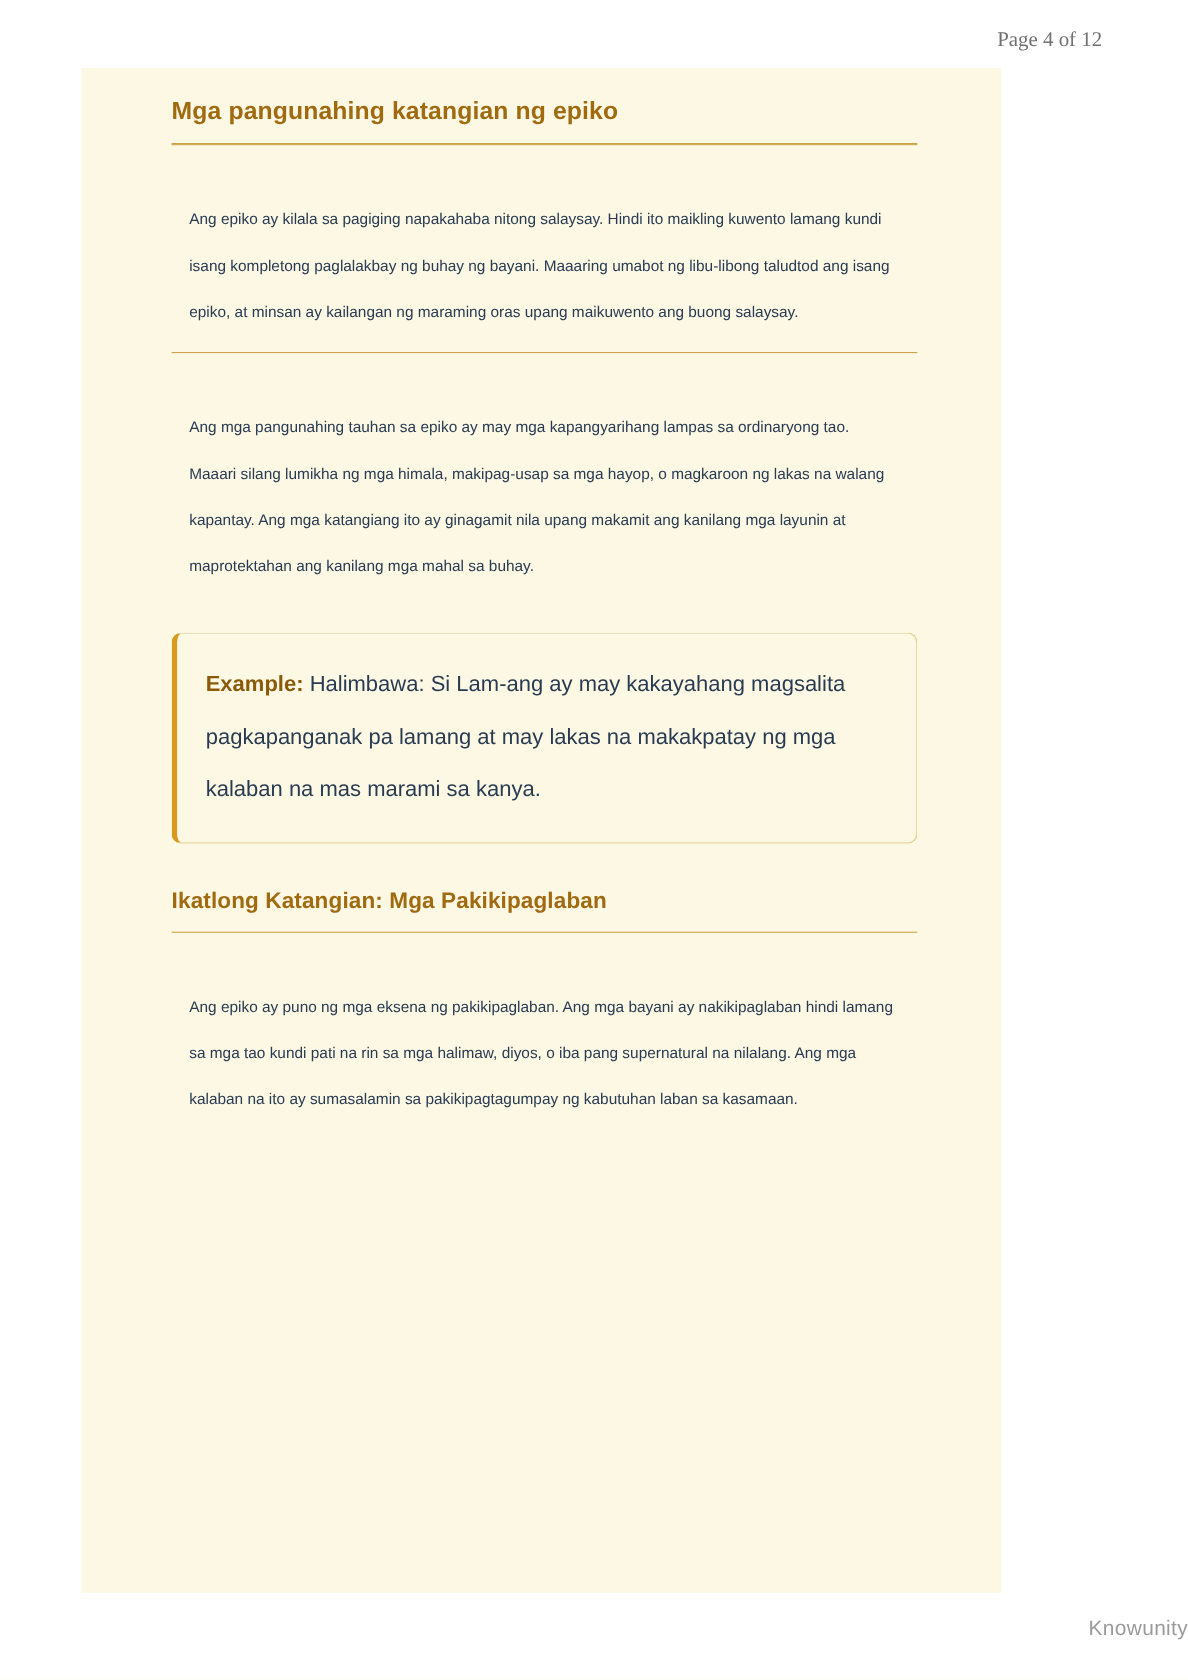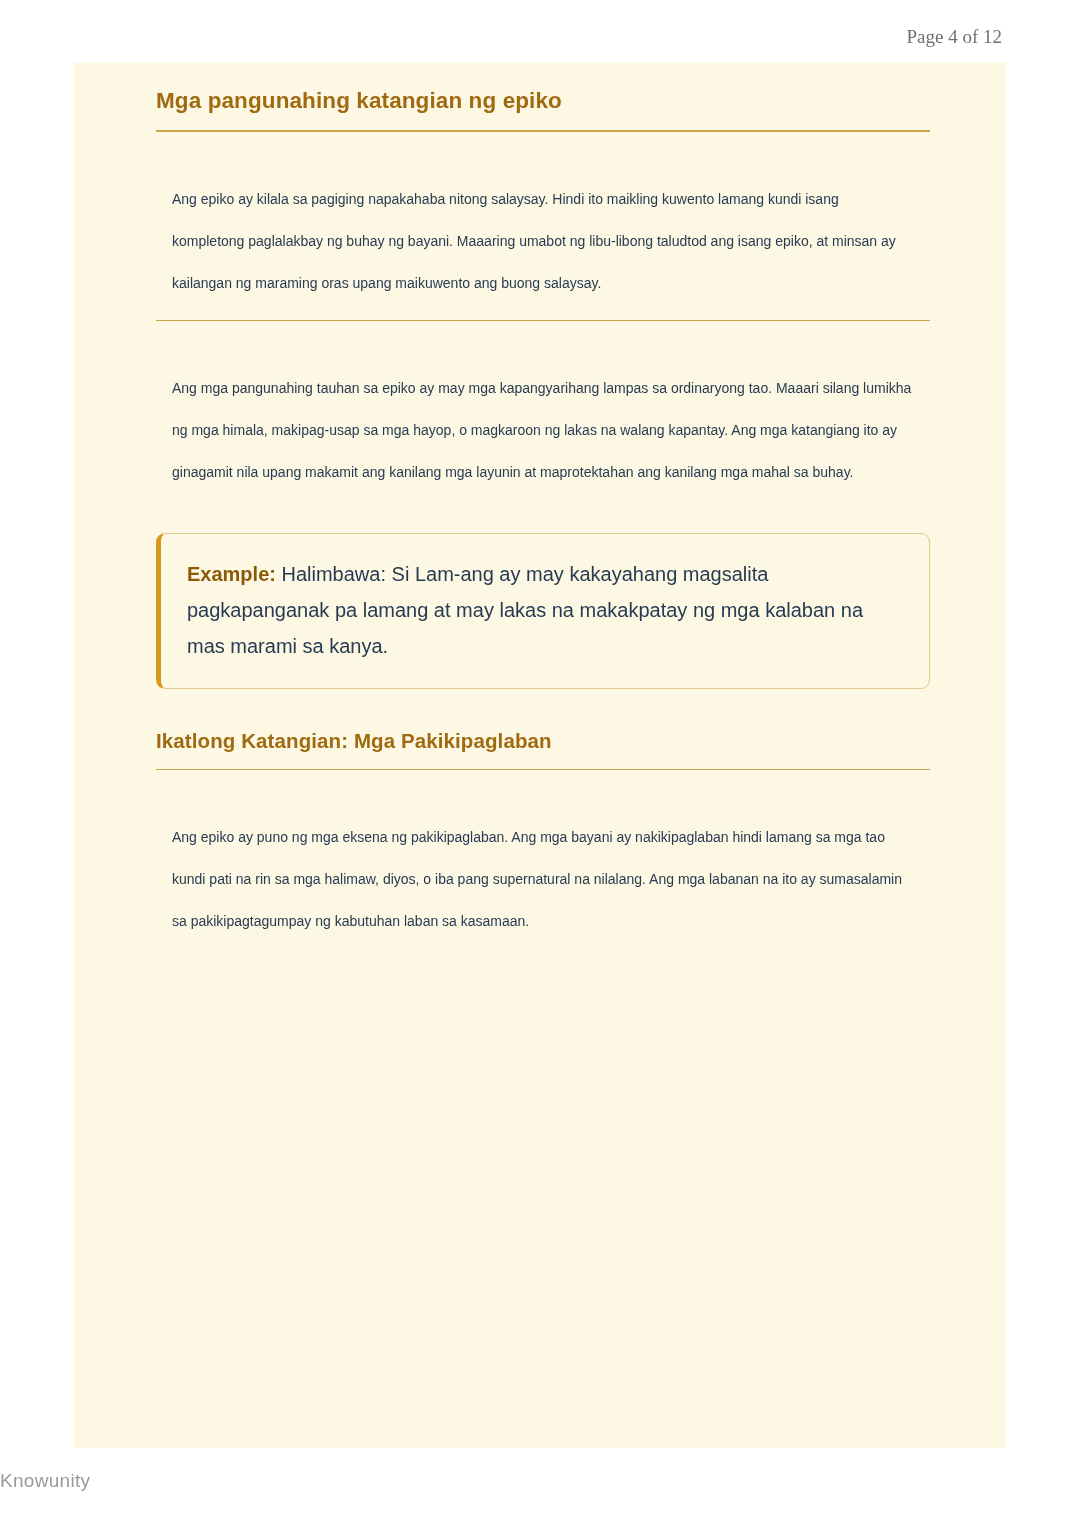--- a/index.html
+++ b/index.html
@@ -21,21 +21,21 @@
     right: 78px;
     font-family: "Liberation Serif", serif;
     font-size: 19px;
     color: #707070;
   }
 
   .sheet {
     position: absolute;
     top: 62px;
     left: 74px;
-    width: 932px;
+    width: 836px;
     height: 1386px;
     background: #fdf8e4;
   }
 
   .content {
     padding: 26px 76px 0 82px;
   }
 
   h1.doc-title {
     font-size: 22.5px;
@@ -74,35 +74,35 @@
     border: 1px solid #e0c98a;
     border-left: 5px solid #d79a1e;
     border-radius: 9px;
     background: #fdf8e4;
     padding: 22px 26px 24px 26px;
   }
 
   .callout p {
     margin: 0;
     font-size: 20px;
-    line-height: 36px;
+    line-height: 48px;
     color: #283b52;
   }
 
   .callout .label {
     font-weight: bold;
     color: #8a5a09;
   }
 
   .footer-brand {
     position: absolute;
     top: 1470px;
     left: 0;
     width: 1080px;
-    text-align: left;
+    text-align: right;
     font-size: 19px;
     color: #9a9a9a;
     letter-spacing: 0.3px;
   }
 </style>
 </head>
 <body>
 
 <div class="page-number">Page 4 of 12</div>
 
@@ -117,18 +117,18 @@
 
     <div class="rule"></div>
     <p class="body-text">Ang mga pangunahing tauhan sa epiko ay may mga kapangyarihang lampas sa ordinaryong tao. Maaari silang lumikha ng mga himala, makipag-usap sa mga hayop, o magkaroon ng lakas na walang kapantay. Ang mga katangiang ito ay ginagamit nila upang makamit ang kanilang mga layunin at maprotektahan ang kanilang mga mahal sa buhay.</p>
 
     <div class="callout">
       <p><span class="label">Example:</span> <span>Halimbawa: Si Lam-ang ay may kakayahang magsalita pagkapanganak pa lamang at may lakas na makakpatay ng mga kalaban na mas marami sa kanya.</span></p>
     </div>
 
     <h2 class="section-title">Ikatlong Katangian: Mga Pakikipaglaban</h2>
     <div class="rule"></div>
-    <p class="body-text">Ang epiko ay puno ng mga eksena ng pakikipaglaban. Ang mga bayani ay nakikipaglaban hindi lamang sa mga tao kundi pati na rin sa mga halimaw, diyos, o iba pang supernatural na nilalang. Ang mga labanan na ito ay sumasalamin sa pakikipagtagumpay ng kabutuhan laban sa kasamaan.</p>
+    <p class="body-text">Ang epiko ay puno ng mga eksena ng pakikipaglaban. Ang mga bayani ay nakikipaglaban hindi lamang sa mga tao kundi pati na rin sa mga halimaw, diyos, o iba pang supernatural na nilalang. Ang mga kalaban na ito ay sumasalamin sa pakikipagtagumpay ng kabutuhan laban sa kasamaan.</p>
 
   </div>
 </div>
 
 <div class="footer-brand">Knowunity</div>
 
 </body></html>

